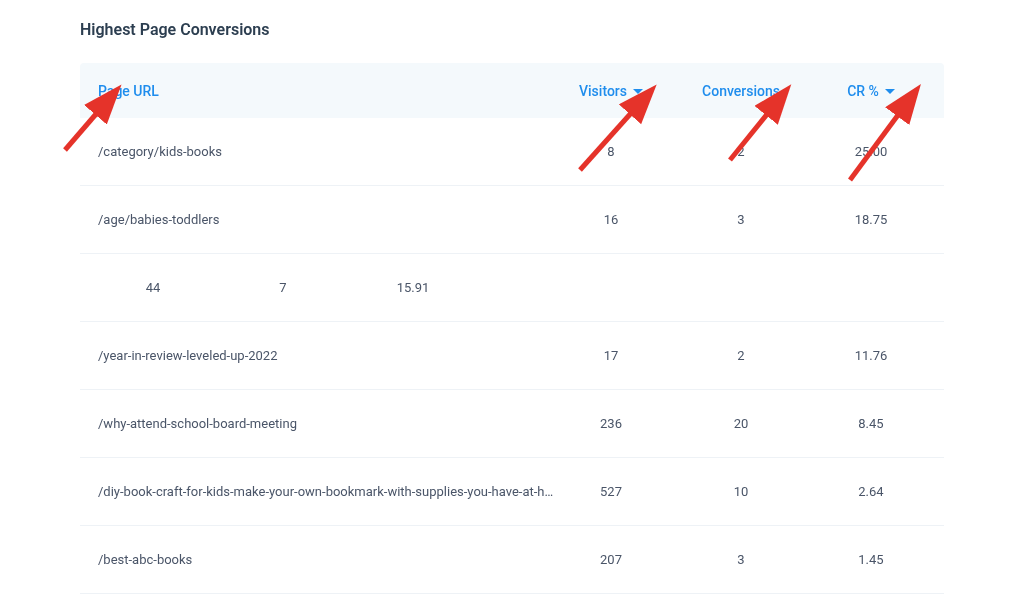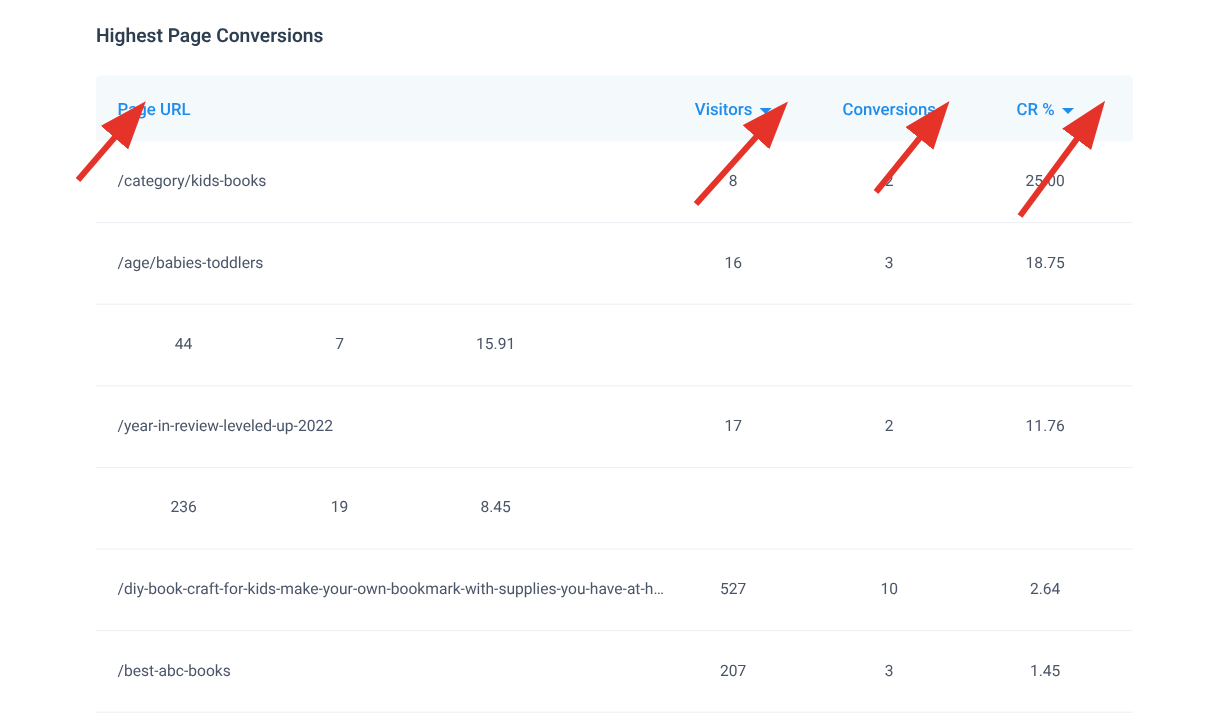--- a/index.html
+++ b/index.html
@@ -146,22 +146,23 @@
           <div class="num-cell conversions">7</div>
           <div class="num-cell cr">15.91</div>
         </div>
         <div class="data-row">
           <div class="url-cell">/year-in-review-leveled-up-2022</div>
           <div class="num-cell visitors">17</div>
           <div class="num-cell conversions">2</div>
           <div class="num-cell cr">11.76</div>
         </div>
         <div class="data-row">
+          <div class="url-cell">/why-attend-school-board-meeting</div>
           <div class="num-cell visitors">236</div>
-          <div class="num-cell conversions">19</div>
+          <div class="num-cell conversions">20</div>
           <div class="num-cell cr">8.45</div>
         </div>
         <div class="data-row">
           <div class="url-cell">/diy-book-craft-for-kids-make-your-own-bookmark-with-supplies-you-have-at-home</div>
           <div class="num-cell visitors">527</div>
           <div class="num-cell conversions">10</div>
           <div class="num-cell cr">2.64</div>
         </div>
         <div class="data-row">
           <div class="url-cell">/best-abc-books</div>

